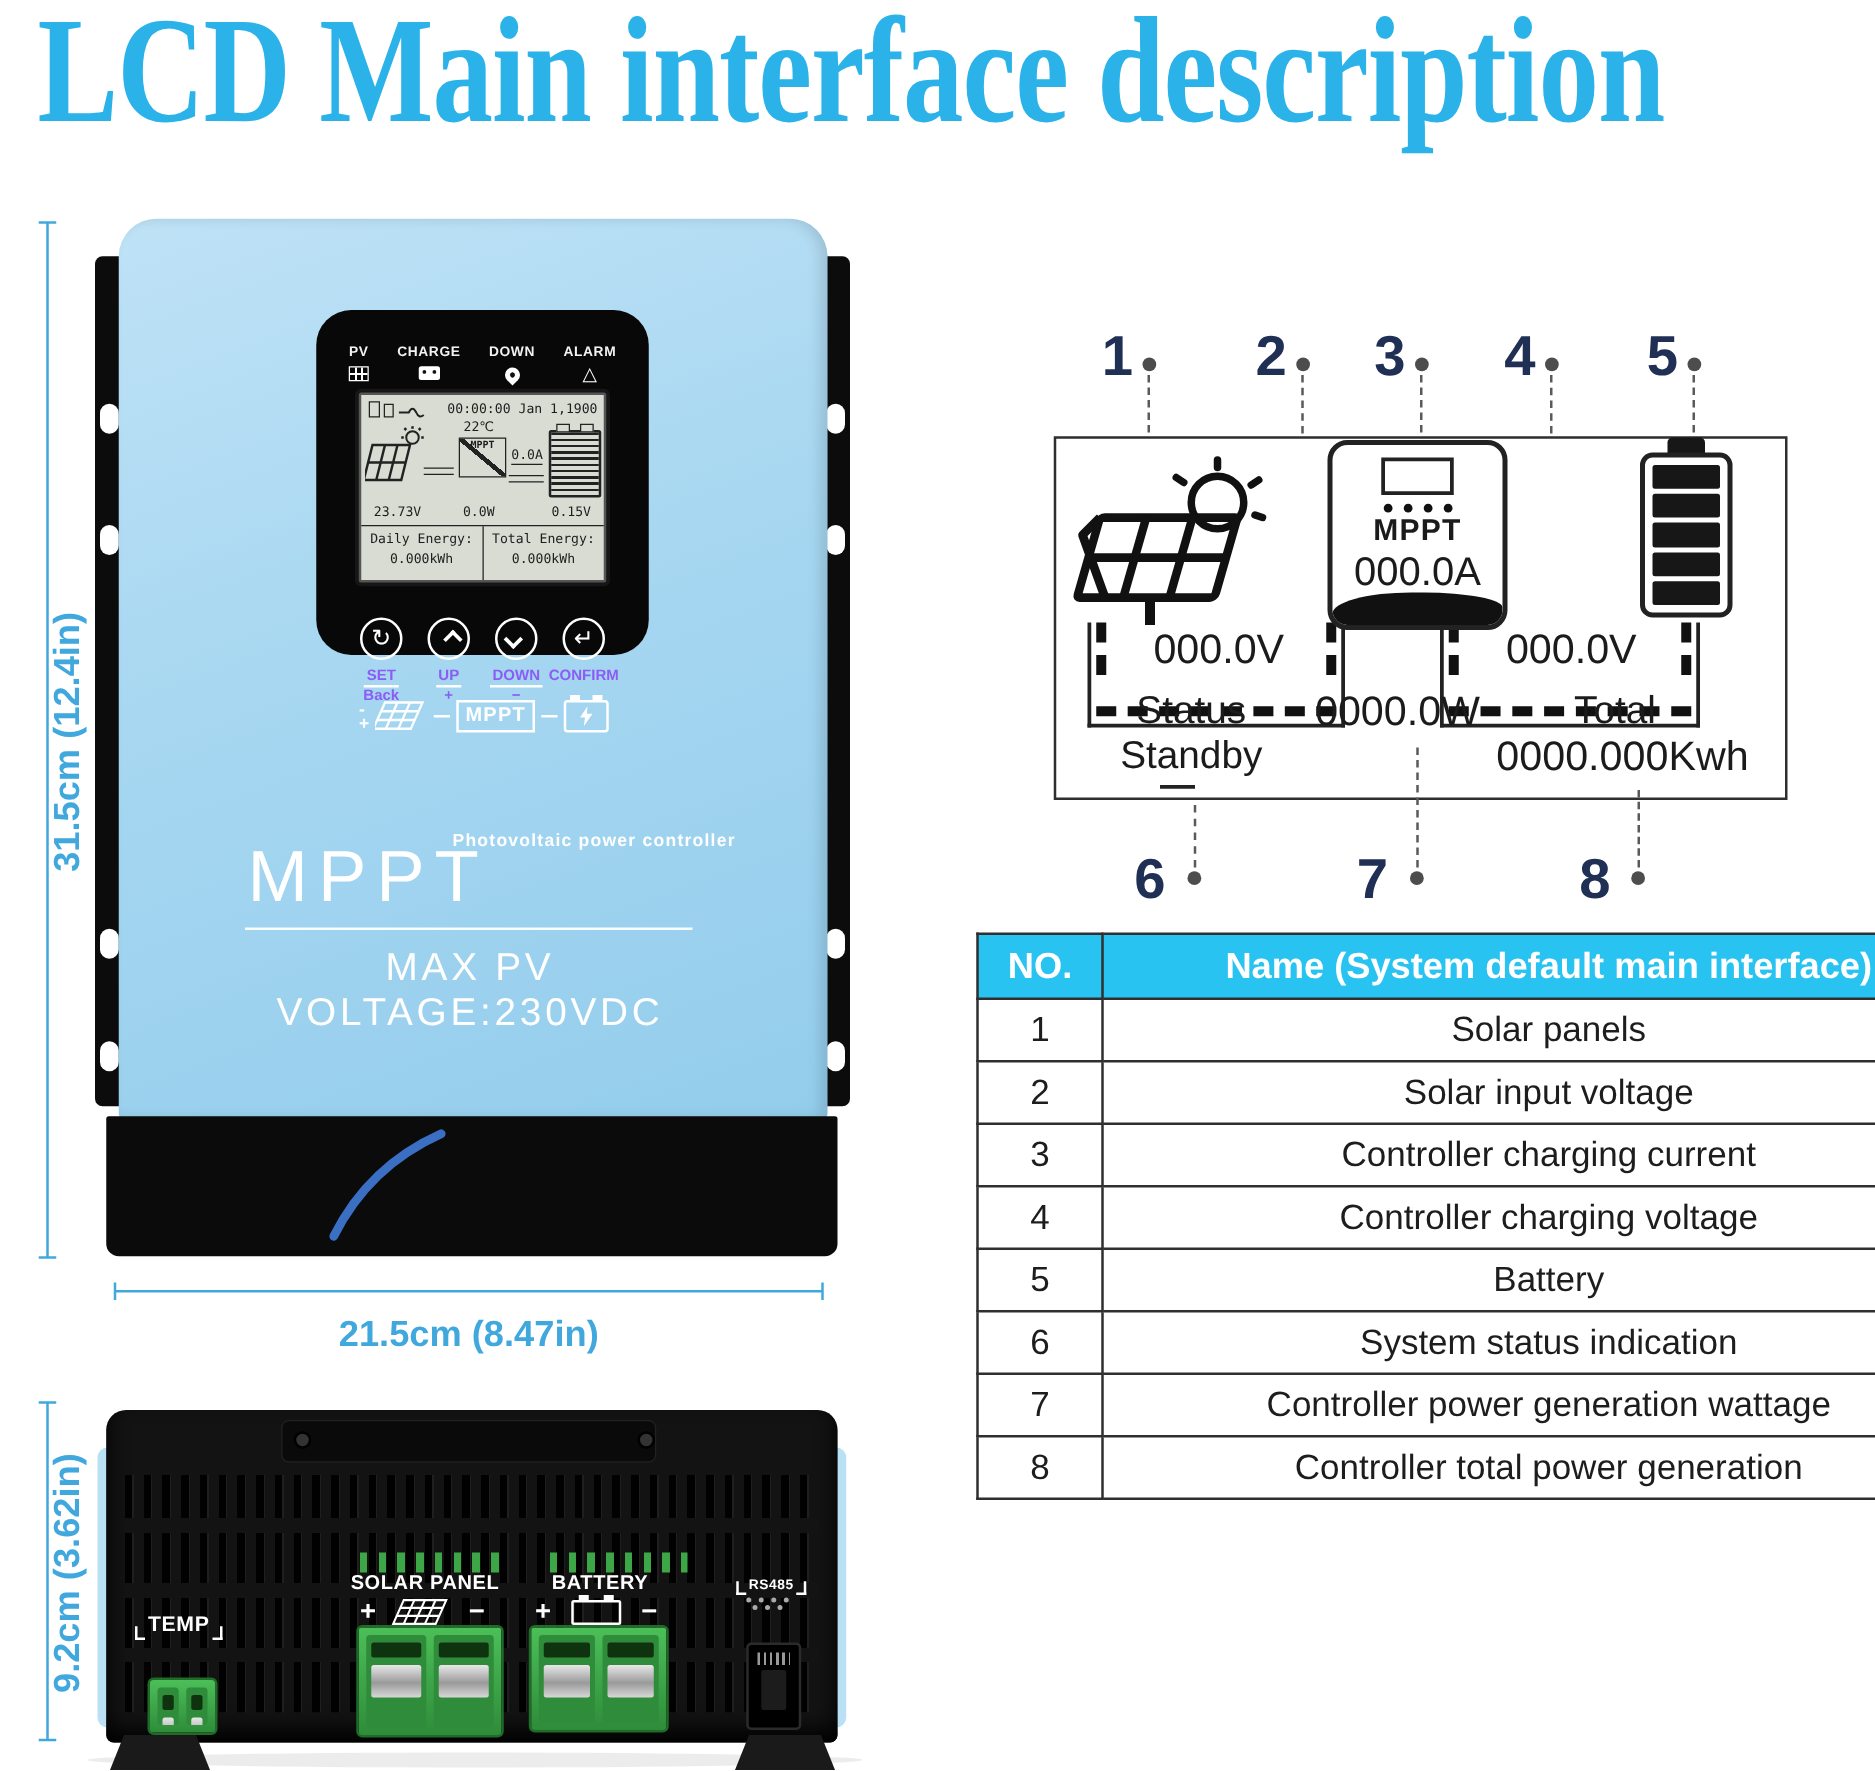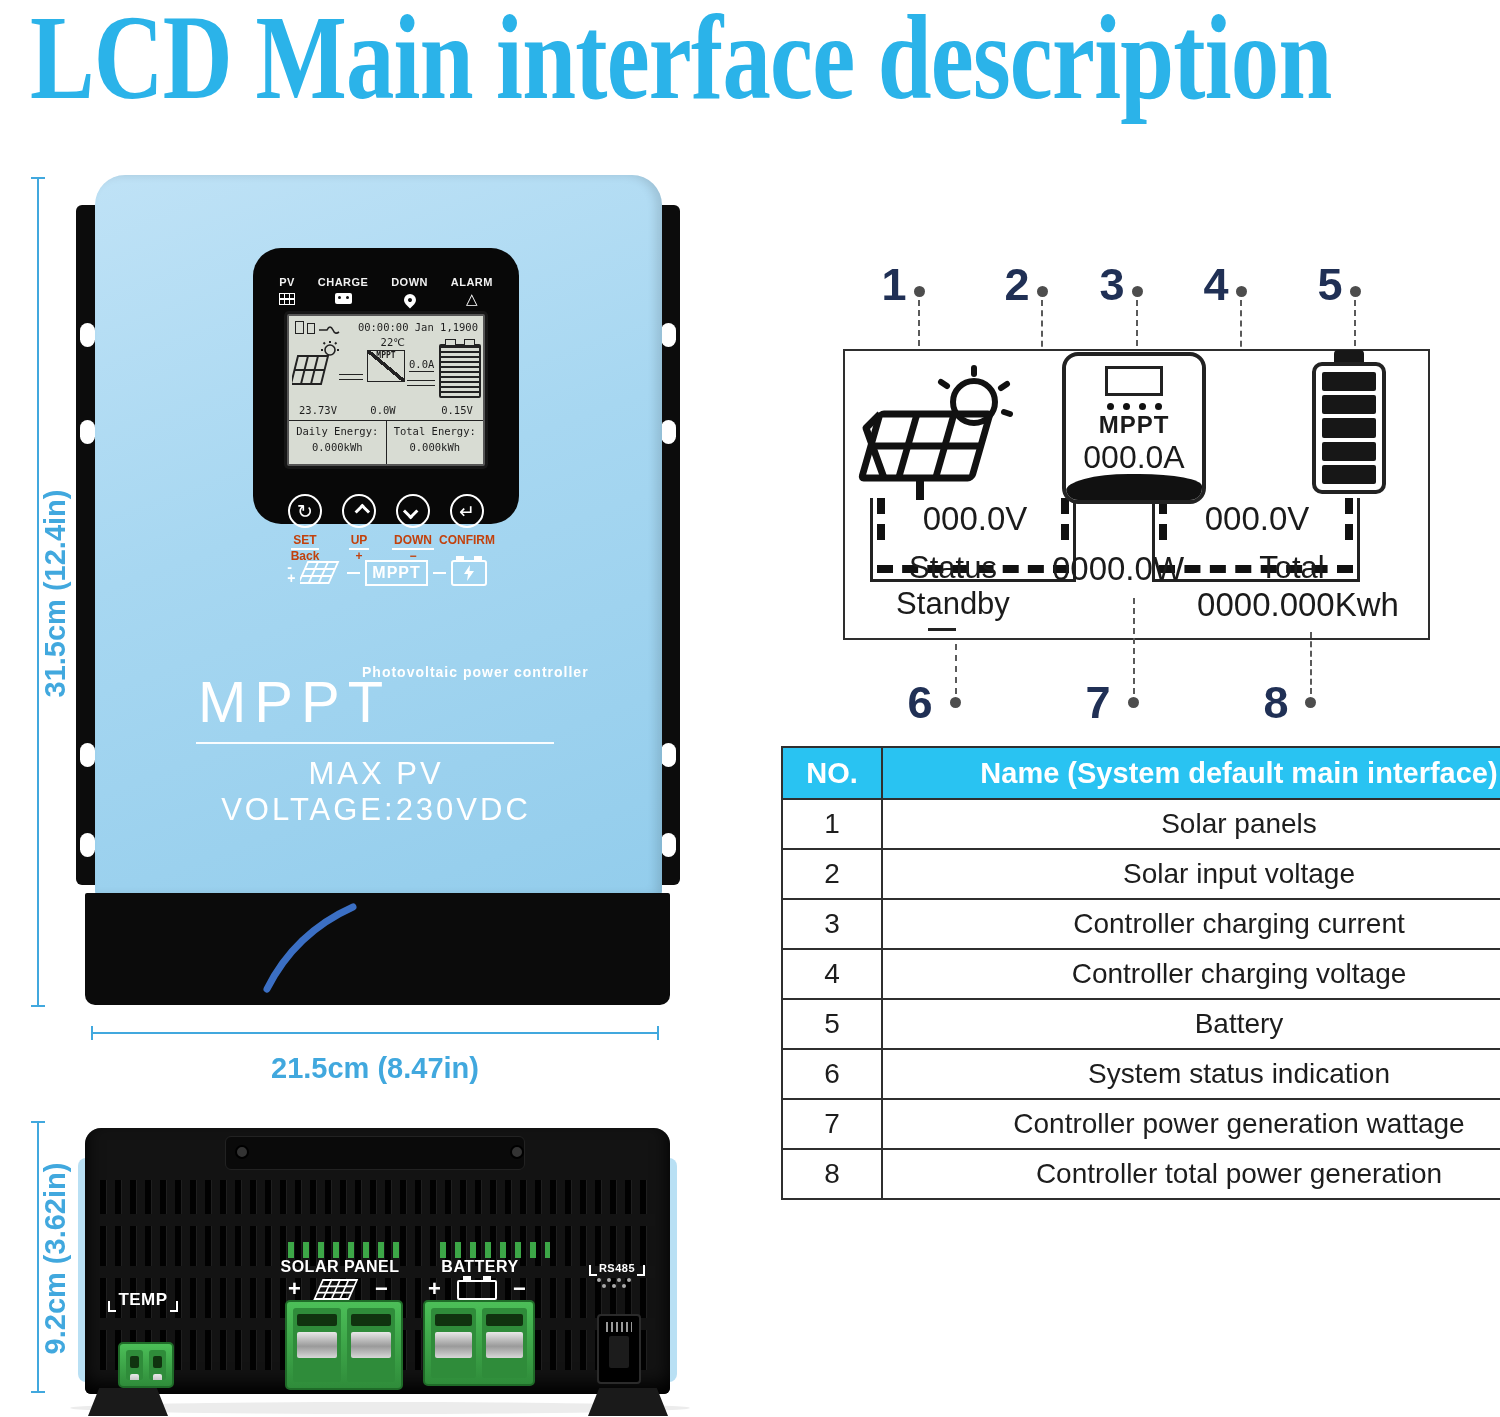--- a/index.html
+++ b/index.html
@@ -66,21 +66,21 @@
   .lcd-cell{flex:1;text-align:center;font-size:10.5px;line-height:1.5;padding-top:3px;}
   .lcd-cell.first{border-right:1.5px solid #222;}
 
   .btn-row{left:26px;top:246px;width:214px;display:flex;justify-content:space-between;}
   .btn{display:flex;flex-direction:column;align-items:center;gap:5px;width:52px;}
   .btn-circle{width:34px;height:34px;border:2.5px solid #fff;border-radius:50%;display:grid;place-items:center;color:#fff;}
   .btn-glyph{font-family:"DejaVu Sans",sans-serif;font-size:19px;line-height:1;}
   .chev{width:11px;height:11px;border-top:3px solid #fff;border-right:3px solid #fff;}
   .chev.up{transform:rotate(-45deg) translate(2px,2px);}
   .chev.down{transform:rotate(135deg) translate(2px,2px);}
-  .btn-lab{font-size:12px;font-weight:bold;color:#c2410c;text-align:center;line-height:1.3;}
+  .btn-lab{font-size:12px;font-weight:bold;color:#8b5cf6;text-align:center;line-height:1.3;}
   .btn-lab .u{border-bottom:2px solid #fff;padding:0 2px 1px;}
 
   .flow-row{left:24px;top:312px;width:220px;display:flex;align-items:center;justify-content:center;gap:5px;}
   .pm{display:flex;flex-direction:column;color:#fff;font-weight:bold;font-size:14px;line-height:.8;}
   .flow-line{width:13px;height:0;border-top:2.5px solid #fff;}
   .flow-mppt{border:2.5px solid #fff;color:#fff;font-weight:bold;font-size:16px;letter-spacing:1px;padding:0 5px;line-height:22px;}
   .flow-batt{width:36px;height:26px;border:2.5px solid #fff;border-radius:3px;position:relative;display:grid;place-items:center;}
   .flow-batt::before,.flow-batt::after{content:"";position:absolute;top:-6px;width:8px;height:4px;background:#fff;}
   .flow-batt::before{left:3px}.flow-batt::after{right:3px}
 
@@ -211,21 +211,21 @@
           </g>
           <circle cx="38" cy="10" r="5" stroke-width="1.6"></circle>
           <line x1="38" y1="1" x2="38" y2="3"></line>
             <line x1="31" y1="10" x2="29" y2="10"></line>
           <line x1="45" y1="10" x2="47" y2="10"></line>
             <line x1="33" y1="4" x2="31.5" y2="2.5"></line>
             <line x1="43" y1="4" x2="44.5" y2="2.5"></line>
         </g>
       </svg>
       <div class="abs lcd-wire" style="left:50px;top:58px;width:24px;"></div>
-      <div class="abs lcd-temp" style="left:72px;top:20px;width:44px;text-align:right;">22℃</div>
+      <div class="abs lcd-temp" style="left:72px;top:20px;width:44px;">22℃</div>
       <div class="abs lcd-mppt" style="left:78px;top:34px;width:38px;height:32px;">MPPT</div>
       <div class="abs lcd-amp" style="left:120px;top:42px;">0.0A</div>
       <div class="abs lcd-wire" style="left:118px;top:64px;width:28px;"></div>
       <div class="abs lcd-batt" style="left:150px;top:28px;width:42px;height:54px;"></div>
 
       <div class="abs lcd-val" style="left:0px;top:88px;width:58px;">23.73V</div>
       <div class="abs lcd-val" style="left:66px;top:88px;width:56px;">0.0W</div>
       <div class="abs lcd-val" style="left:140px;top:88px;width:56px;">0.15V</div>
 
       <div class="abs lcd-energy" style="left:0;right:0;top:104px;bottom:0;">

